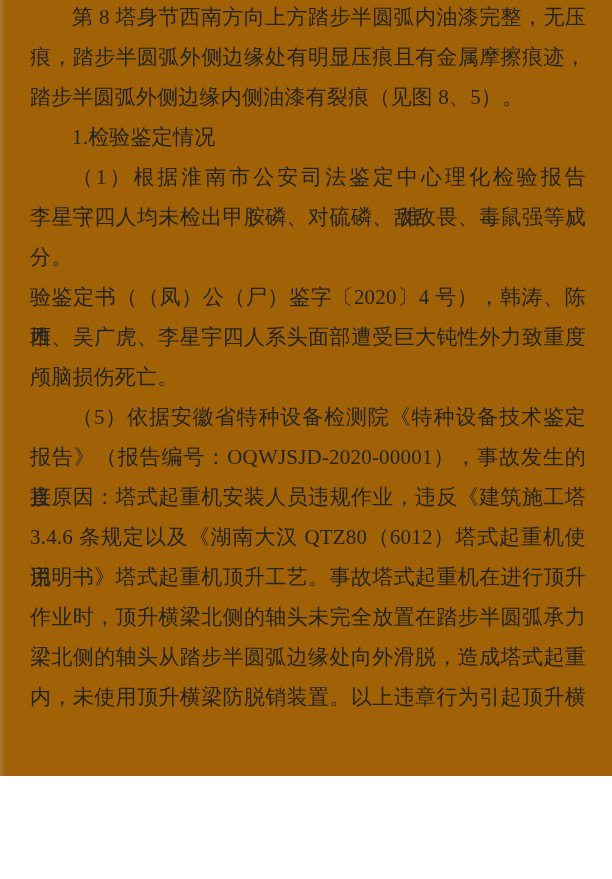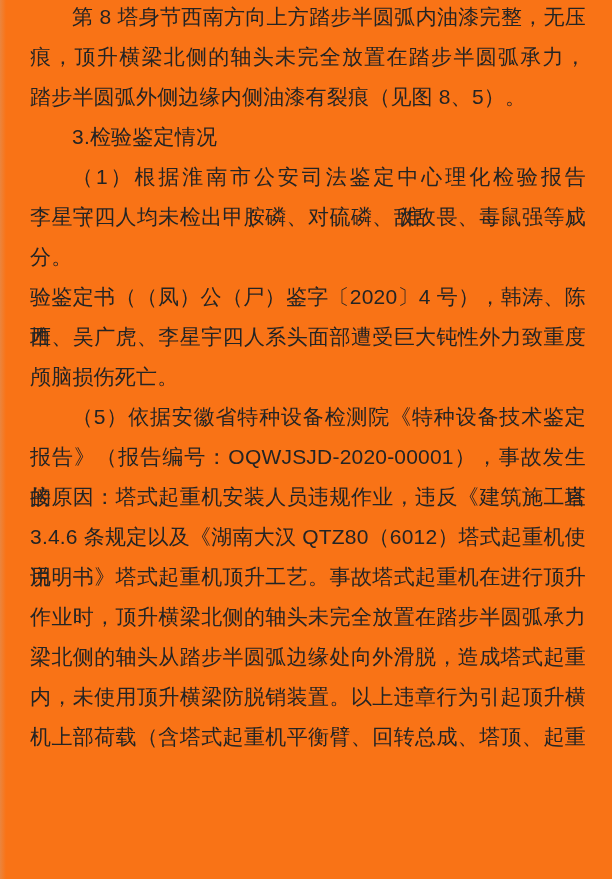--- a/index.html
+++ b/index.html
@@ -3,24 +3,24 @@
 <meta charset="utf-8">
 <style>
   html, body {
     margin: 0;
     padding: 0;
     background: #ffffff;
   }
   .page {
     position: relative;
     width: 612px;
-    height: 879px;
-    background: #f97316;
+    height: 776px;
+    background: #a16207;
     overflow: hidden;
-    font-family: Liberation Sans, sans-serif;
+    font-family: Liberation Serif, serif;
   }
   
   .page::before {
     content: "";
     position: absolute;
     left: 0; top: 0; bottom: 0;
     width: 6px;
     background: linear-gradient(to right, rgba(190,188,184,0.25), rgba(255,255,255,0));
     pointer-events: none;
   }
@@ -47,32 +47,31 @@
   .ln.indent {
     padding-left: 42px;
   }
 </style>
 </head>
 <body>
 
 <div class="page">
   <div class="text-block">
     <div class="ln jl indent">第 8 塔身节西南方向上方踏步半圆弧内油漆完整，无压</div>
-    <div class="ln jl">痕，顶升横梁北侧的轴头未完全放置在踏步半圆弧承力，</div>
+    <div class="ln jl">痕，踏步半圆弧外侧边缘处有明显压痕且有金属摩擦痕迹，</div>
     <div class="ln">踏步半圆弧外侧边缘内侧油漆有裂痕（见图 8、5）。</div>
-    <div class="ln indent">3.检验鉴定情况</div>
+    <div class="ln indent">1.检验鉴定情况</div>
     <div class="ln jl indent">（1）根据淮南市公安司法鉴定中心理化检验报告（（淮）</div>
     <div class="ln jl">李星宇四人均未检出甲胺磷、对硫磷、敌敌畏、毒鼠强等成</div>
     <div class="ln">分。</div>
     <div class="ln jl">验鉴定书（（凤）公（尸）鉴字〔2020〕4 号），韩涛、陈西</div>
     <div class="ln jl">堆、吴广虎、李星宇四人系头面部遭受巨大钝性外力致重度</div>
     <div class="ln">颅脑损伤死亡。</div>
     <div class="ln jl indent">（5）依据安徽省特种设备检测院《特种设备技术鉴定</div>
     <div class="ln jl">报告》（报告编号：OQWJSJD-2020-00001），事故发生的直</div>
     <div class="ln jl">接原因：塔式起重机安装人员违规作业，违反《建筑施工塔</div>
     <div class="ln jl">3.4.6 条规定以及《湖南大汉 QTZ80（6012）塔式起重机使用</div>
     <div class="ln jl">说明书》塔式起重机顶升工艺。事故塔式起重机在进行顶升</div>
     <div class="ln jl">作业时，顶升横梁北侧的轴头未完全放置在踏步半圆弧承力</div>
     <div class="ln jl">梁北侧的轴头从踏步半圆弧边缘处向外滑脱，造成塔式起重</div>
     <div class="ln jl">内，未使用顶升横梁防脱销装置。以上违章行为引起顶升横</div>
-    <div class="ln jl">机上部荷载（含塔式起重机平衡臂、回转总成、塔顶、起重</div>
   </div>
 </div>
 
 </body></html>

